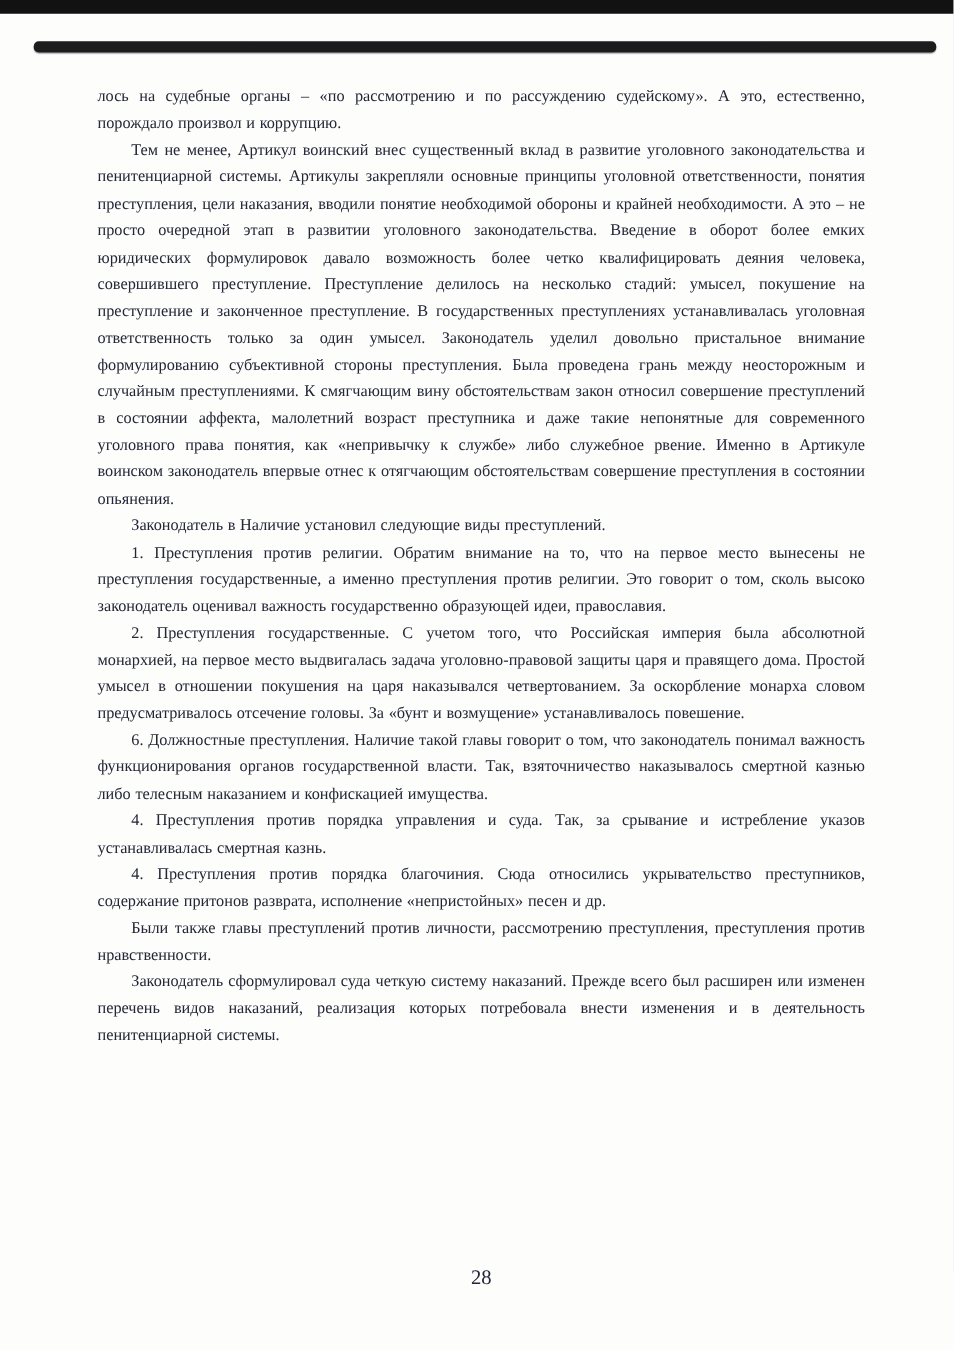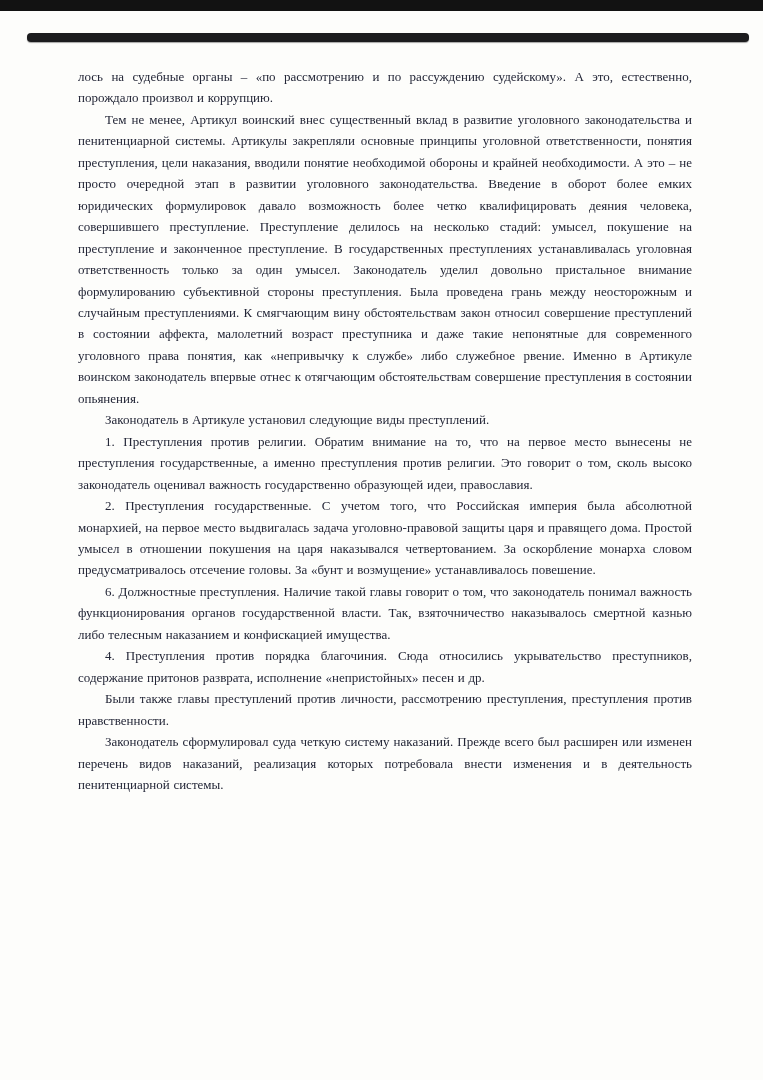--- a/index.html
+++ b/index.html
@@ -67,23 +67,25 @@
 <body>
 
 <div class="page">
 
   <div class="scan-bar-top"></div>
   <div class="scan-bar-inner"></div>
 
   <div class="text-block">
     <p class="continuation">лось на судебные органы – «по рассмотрению и по рассуждению судейскому». А это, естественно, порождало произвол и коррупцию.</p>
     <p>Тем не менее, Артикул воинский внес существенный вклад в развитие уголовного законодательства и пенитенциарной системы. Артикулы закрепляли основные принципы уголовной ответственности, понятия преступления, цели наказания, вводили понятие необходимой обороны и крайней необходимости. А это – не просто очередной этап в развитии уголовного законодательства. Введение в оборот более емких юридических формулировок давало возможность более четко квалифицировать деяния человека, совершившего преступление. Преступление делилось на несколько стадий: умысел, покушение на преступление и законченное преступление. В государственных преступлениях устанавливалась уголовная ответственность только за один умысел. Законодатель уделил довольно пристальное внимание формулированию субъективной стороны преступления. Была проведена грань между неосторожным и случайным преступлениями. К смягчающим вину обстоятельствам закон относил совершение преступлений в состоянии аффекта, малолетний возраст преступника и даже такие непонятные для современного уголовного права понятия, как «непривычку к службе» либо служебное рвение. Именно в Артикуле воинском законодатель впервые отнес к отягчающим обстоятельствам совершение преступления в состоянии опьянения.</p>
-    <p>Законодатель в Артикуле установил следующие виды преступлений.</p>
+    <p>Законодатель в Наличие установил следующие виды преступлений.</p>
     <p>1. Преступления против религии. Обратим внимание на то, что на первое место вынесены не преступления государственные, а именно преступления против религии. Это говорит о том, сколь высоко законодатель оценивал важность государственно образующей идеи, православия.</p>
     <p>2. Преступления государственные. С учетом того, что Российская империя была абсолютной монархией, на первое место выдвигалась задача уголовно-правовой защиты царя и правящего дома. Простой умысел в отношении покушения на царя наказывался четвертованием. За оскорбление монарха словом предусматривалось отсечение головы. За «бунт и возмущение» устанавливалось повешение.</p>
     <p>6. Должностные преступления. Наличие такой главы говорит о том, что законодатель понимал важность функционирования органов государственной власти. Так, взяточничество наказывалось смертной казнью либо телесным наказанием и конфискацией имущества.</p>
+    <p>4. Преступления против порядка управления и суда. Так, за срывание и истребление указов устанавливалась смертная казнь.</p>
     <p>4. Преступления против порядка благочиния. Сюда относились укрывательство преступников, содержание притонов разврата, исполнение «непристойных» песен и др.</p>
     <p>Были также главы преступлений против личности, рассмотрению преступления, преступления против нравственности.</p>
     <p>Законодатель сформулировал суда четкую систему наказаний. Прежде всего был расширен или изменен перечень видов наказаний, реализация которых потребовала внести изменения и в деятельность пенитенциарной системы.</p>
   </div>
 
+  <div class="page-number">28</div>
 
 </div>
 
 </body></html>

